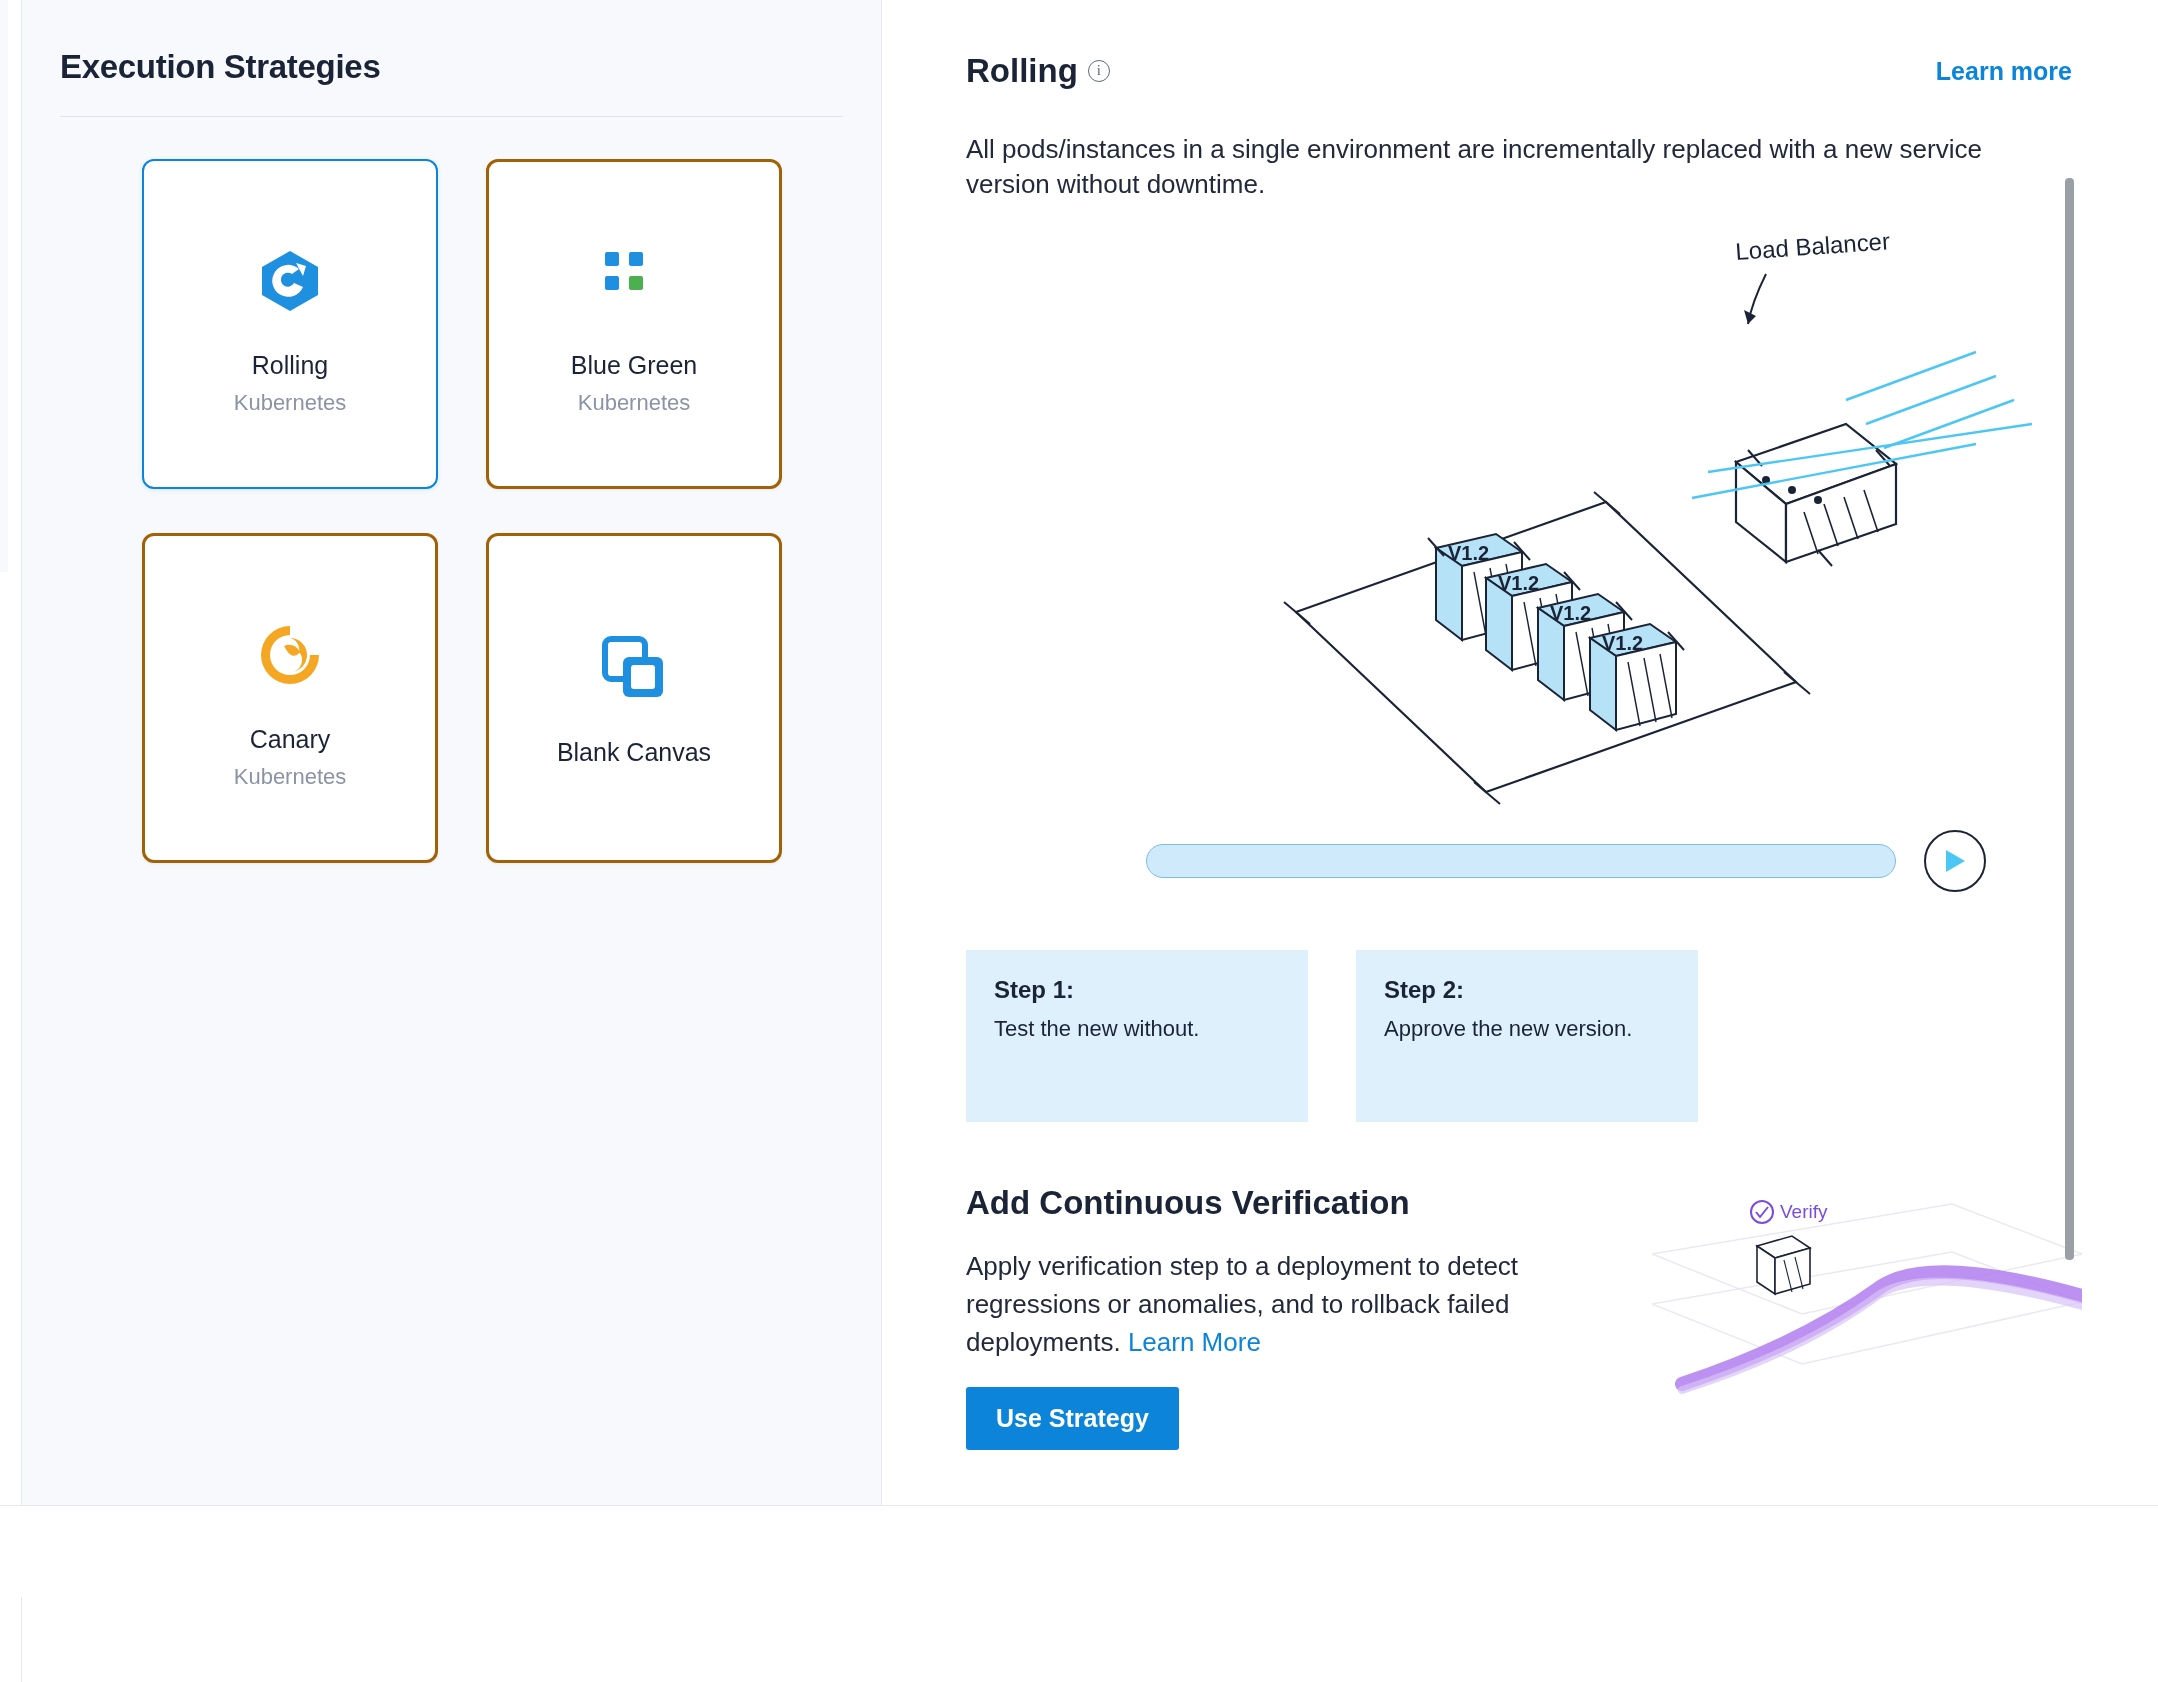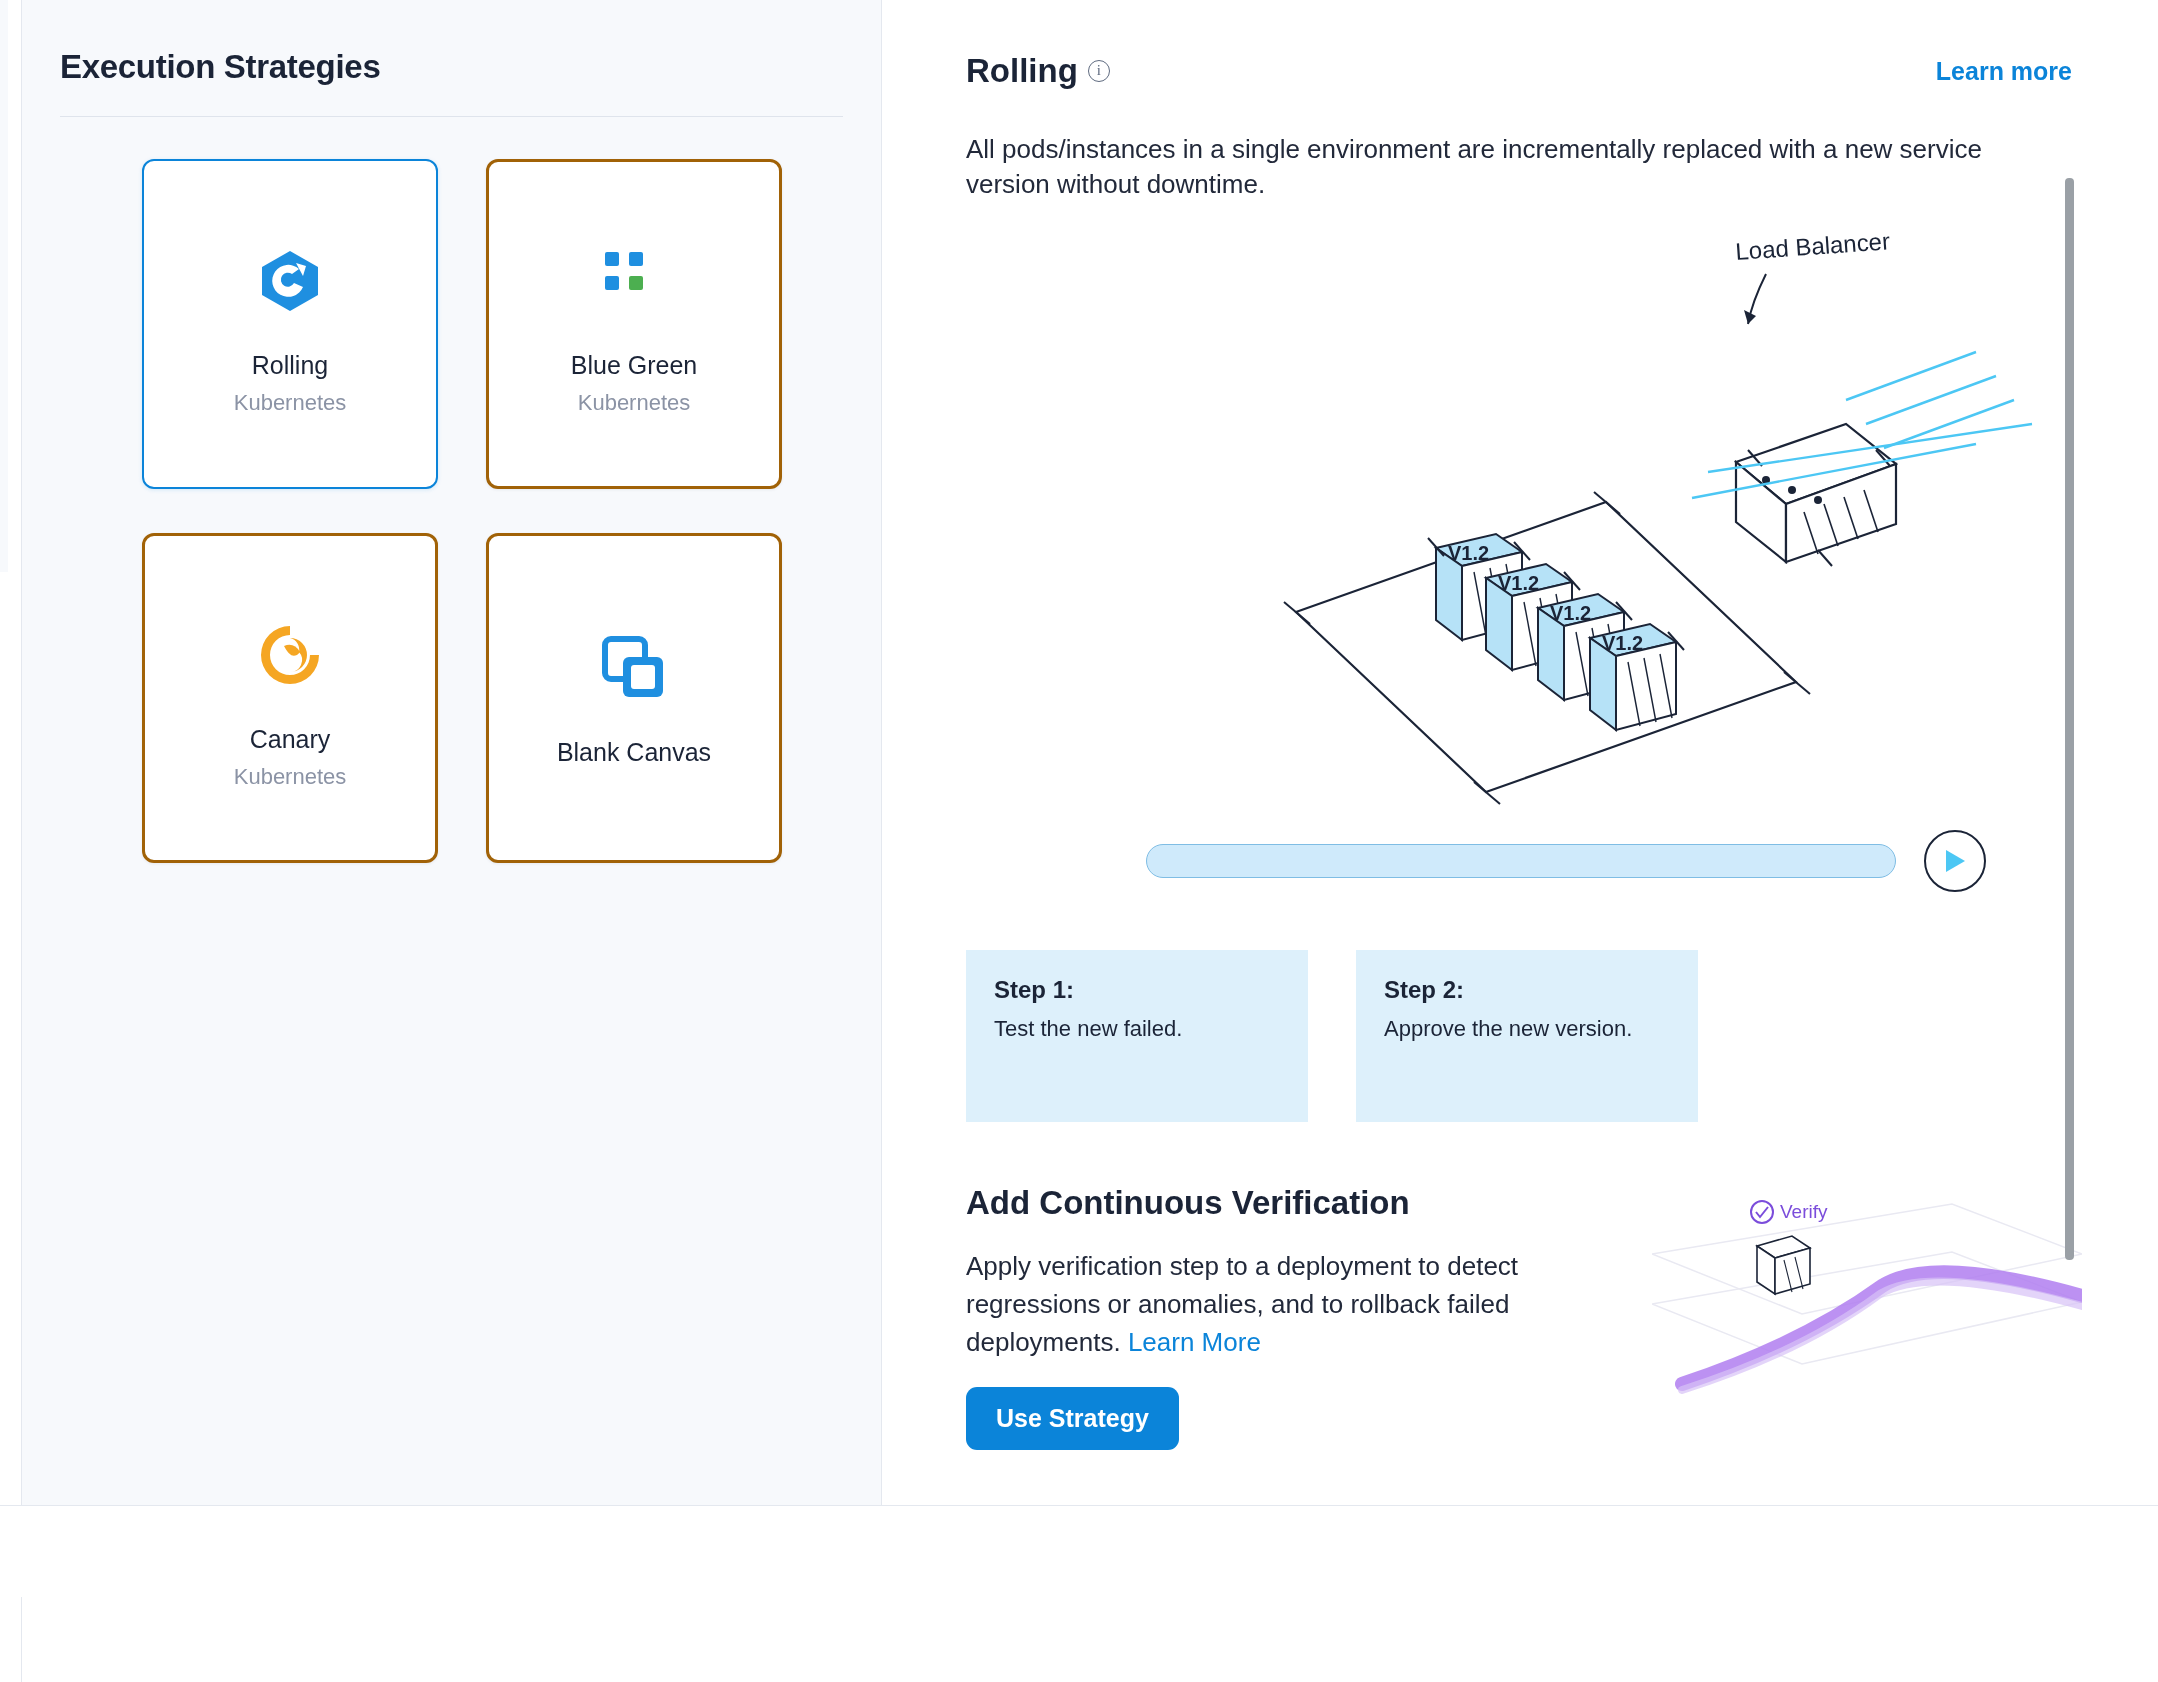--- a/index.html
+++ b/index.html
@@ -202,21 +202,21 @@
   }
   .cv-inline-link {
     color: #0b84d9;
     cursor: pointer;
   }
   .use-strategy-btn {
     margin-top: 26px;
     background: #0b84d9;
     color: #ffffff;
     border: none;
-    border-radius: 11px;
+    border-radius: 3px;
     font-size: 25px;
     font-weight: bold;
     font-family: "Liberation Sans", sans-serif;
     padding: 17px 30px;
     cursor: pointer;
   }
   .cv-art {
     position: absolute;
     right: 76px;
     top: 10px;
@@ -465,21 +465,21 @@
       <div class="play-button">
         <svg width="24" height="26" viewBox="0 0 24 26">
             <path d="M3 2 L22 13 L3 24 Z" fill="#4cc7f4"></path>
           </svg>
       </div>
     </div>
 
     <div class="steps-row">
       <div class="step-card">
         <div class="step-label">Step 1:</div>
-        <div class="step-text">Test the new failed.</div>
+        <div class="step-text">Test the new without.</div>
       </div>
       <div class="step-card">
         <div class="step-label">Step 2:</div>
         <div class="step-text">Approve the new version.</div>
       </div>
     </div>
 
     <div class="cv-section">
       <div class="cv-title">Add Continuous Verification</div>
       <div class="cv-desc">

